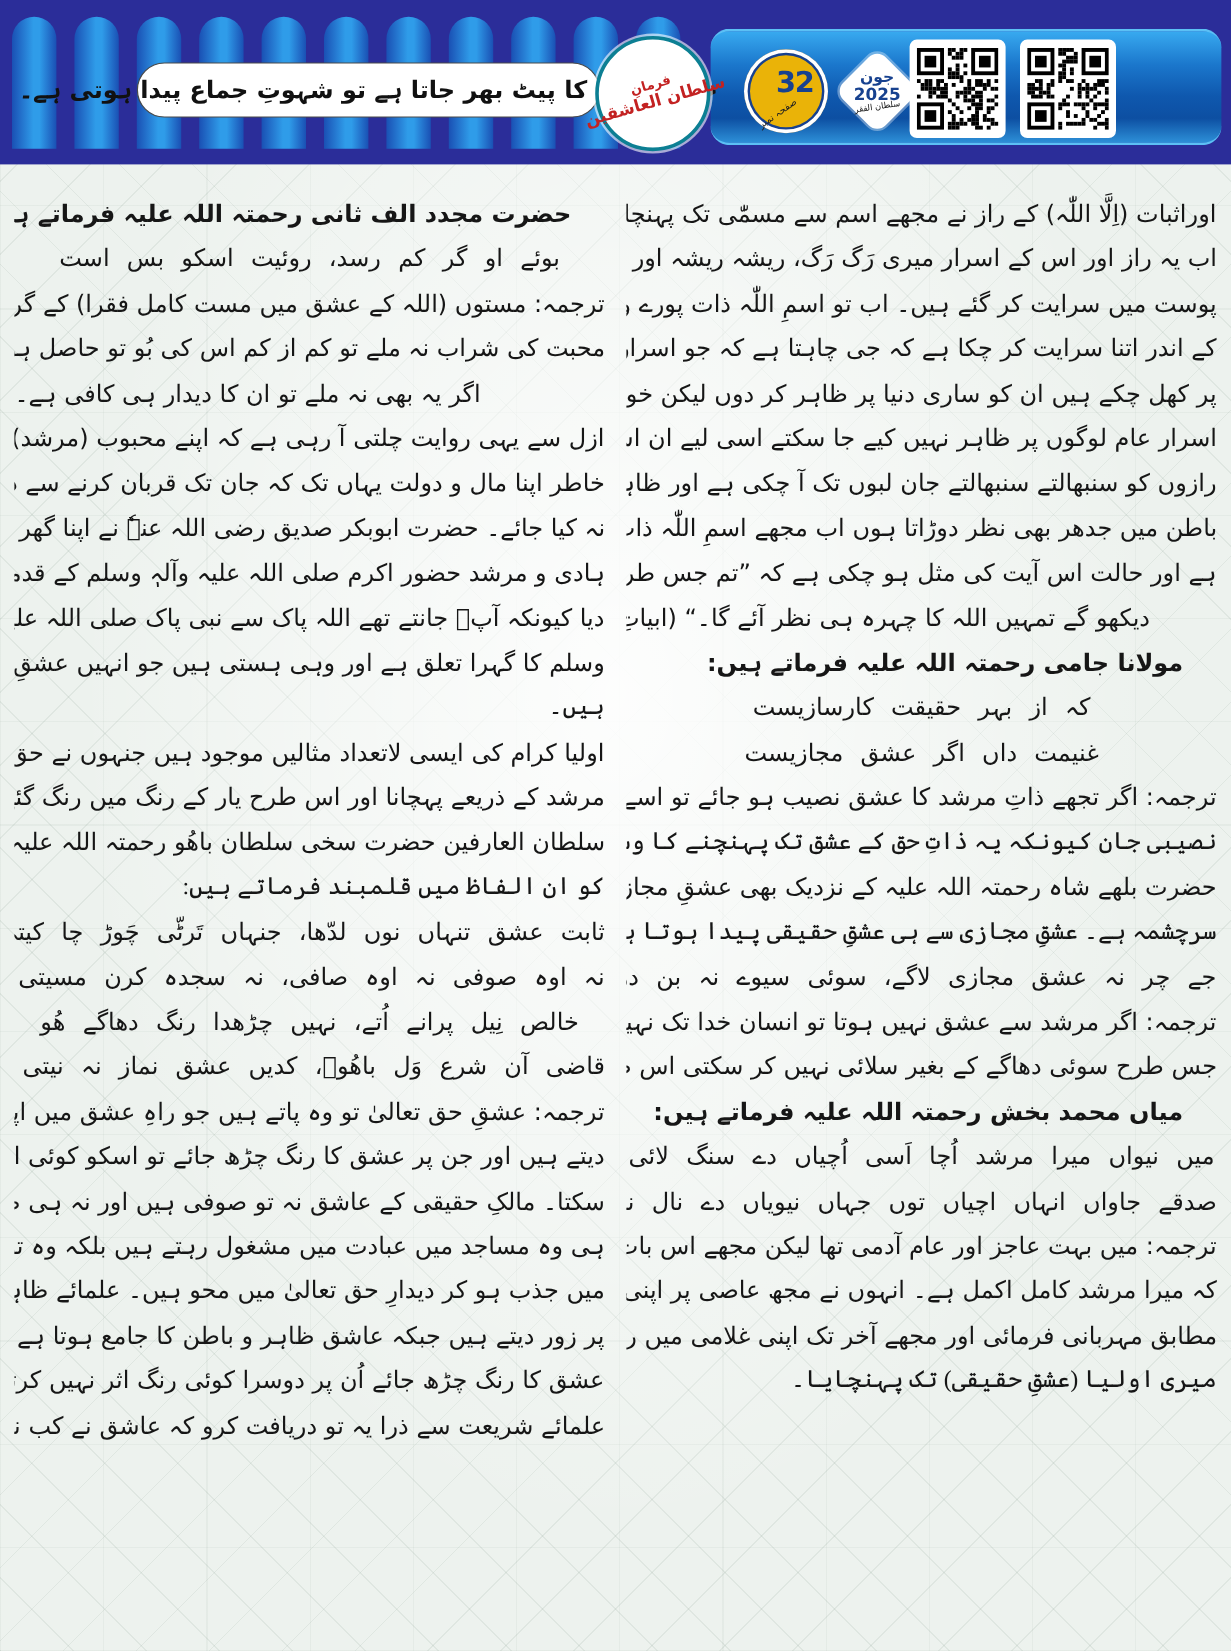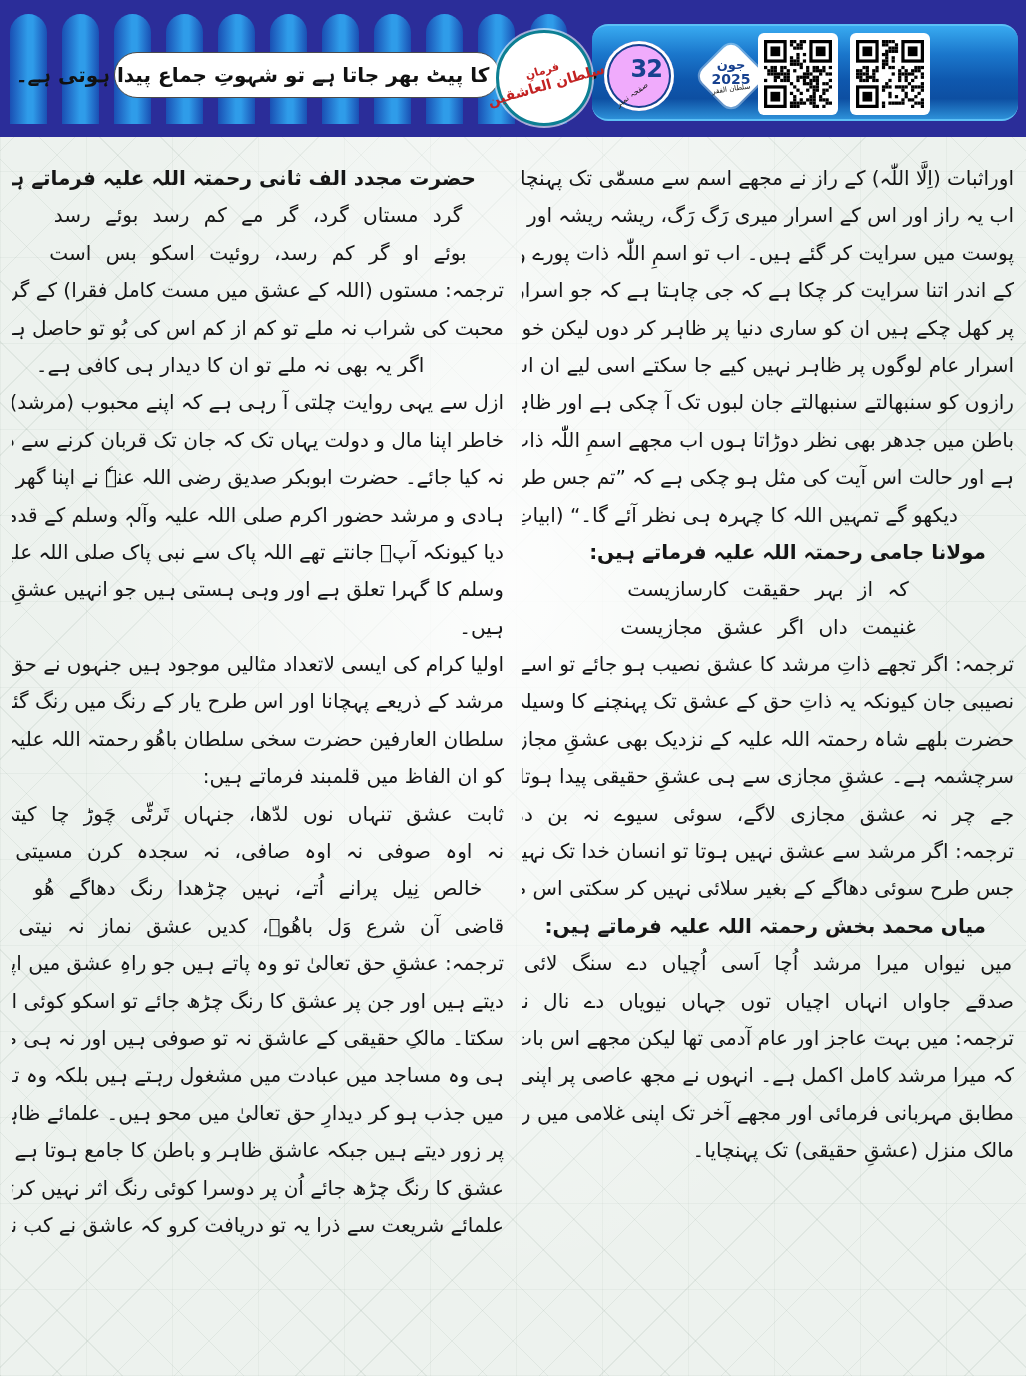--- a/index.html
+++ b/index.html
@@ -47,22 +47,22 @@
   .seal-line2 { font-size:14px; font-weight:bold; white-space:nowrap; }
 
   .right-band {
     position:absolute; left:592px; top:24px; width:426px; height:97px;
     border-radius:16px;
     background:linear-gradient(180deg,#38aaf0 0%,#1b77cc 30%,#0f58ae 58%,#0d4fa2 78%,#2d90d8 100%);
     border-top:2px solid #5cc0f5; border-bottom:2px solid #5cc0f5;
   }
 
   .page-badge {
-    position:absolute; left:604px; top:41px; width:70px; height:70px;
-    background:#f0abfc; border-radius:50%;
+    position:absolute; left:620px; top:41px; width:70px; height:70px;
+    background:#eab308; border-radius:50%;
     box-shadow:inset 0 0 0 3px #ffffff, inset 0 0 0 5px #17418f;
     z-index:3;
   }
   .page-number {
     position:absolute; right:12px; top:14px;
     font-size:24px; font-weight:bold; color:#17418f; letter-spacing:-1px;
   }
   .page-label {
     position:absolute; left:8px; bottom:12px; width:40px;
     font-size:8px; color:#222; direction:rtl; text-align:center;
@@ -95,22 +95,22 @@
     position:absolute; top:160px; left:12px; width:1002px;
     display:flex; flex-direction:row-reverse; gap:18px;
     color:#161616;
   }
   .col { width:492px; direction:rtl; }
   .line {
     font-size:20px; line-height:37.4px; height:37.4px;
     white-space:nowrap; overflow:hidden;
   }
   .line.body   { text-align:justify; text-align-last:justify; }
-  .line.end    { text-align:right; }
-  .line.end2   { text-align:center; padding-right:56px; }
+  .line.end    { text-align:right;font-family:Liberation Serif, serif; }
+  .line.end2   { text-align:left; padding-right:56px; }
   .line.heading{ text-align:right; padding-right:28px; font-weight:bold; }
   .line.center { text-align:center; word-spacing:8px; }
 </style>
 </head>
 <body>
 
 <div id="page">
 
   <div id="header">
 
@@ -445,25 +445,24 @@
         <div class="line end">سرچشمہ ہے۔ عشقِ مجازی سے ہی عشقِ حقیقی پیدا ہوتا ہے۔</div>
         <div class="line center">جے چر نہ عشق مجازی لاگے، سوئی سیوے نہ بن دھاگے</div>
         <div class="line body">ترجمہ: اگر مرشد سے عشق نہیں ہوتا تو انسان خدا تک نہیں پہنچ سکتا۔</div>
         <div class="line body">جس طرح سوئی دھاگے کے بغیر سلائی نہیں کر سکتی اس طرح عشقِ</div>
         <div class="line heading">میاں محمد بخش رحمتہ اللہ علیہ فرماتے ہیں:</div>
         <div class="line center">میں نیواں میرا مرشد اُچا اَسی اُچیاں دے سنگ لائی</div>
         <div class="line center">صدقے جاواں انہاں اچیاں توں جہاں نیویاں دے نال نبھائی</div>
         <div class="line body">ترجمہ: میں بہت عاجز اور عام آدمی تھا لیکن مجھے اس بات پر فخر ہے</div>
         <div class="line body">کہ میرا مرشد کامل اکمل ہے۔ انہوں نے مجھ عاصی پر اپنی شان کے</div>
         <div class="line body">مطابق مہربانی فرمائی اور مجھے آخر تک اپنی غلامی میں رکھا اور مجھے</div>
-        <div class="line end">مالک منزل (عشقِ حقیقی) تک پہنچایا۔</div>
+        <div class="line end">میری اولیا (عشقِ حقیقی) تک پہنچایا۔</div>
       </div>
     <div class="col">
         <div class="line heading">حضرت مجدد الف ثانی رحمتہ اللہ علیہ فرماتے ہیں:</div>
-        <div class="line center">گرد مستاں گرد، گر مے کم رسد بوئے رسد</div>
         <div class="line center">بوئے او گر کم رسد، روئیت اسکو بس است</div>
         <div class="line body">ترجمہ: مستوں (اللہ کے عشق میں مست کامل فقرا) کے گرد گھومتا رہ، اگر</div>
         <div class="line body">محبت کی شراب نہ ملے تو کم از کم اس کی بُو تو حاصل ہو جائے گی اور</div>
         <div class="line end2">اگر یہ بھی نہ ملے تو ان کا دیدار ہی کافی ہے۔</div>
         <div class="line body">ازل سے یہی روایت چلتی آ رہی ہے کہ اپنے محبوب (مرشد) کی</div>
         <div class="line body">خاطر اپنا مال و دولت یہاں تک کہ جان تک قربان کرنے سے دریغ</div>
         <div class="line body">نہ کیا جائے۔ حضرت ابوبکر صدیق رضی اللہ عنہٗ نے اپنا گھر بار اپنے</div>
         <div class="line body">ہادی و مرشد حضور اکرم صلی اللہ علیہ وآلہٖ وسلم کے قدموں میں نچھاور کر</div>
         <div class="line body">دیا کیونکہ آپؓ جانتے تھے اللہ پاک سے نبی پاک صلی اللہ علیہ وآلہٖ</div>
         <div class="line body">وسلم کا گہرا تعلق ہے اور وہی ہستی ہیں جو انہیں عشقِ حقیقی کا جام پلا سکتی</div>

